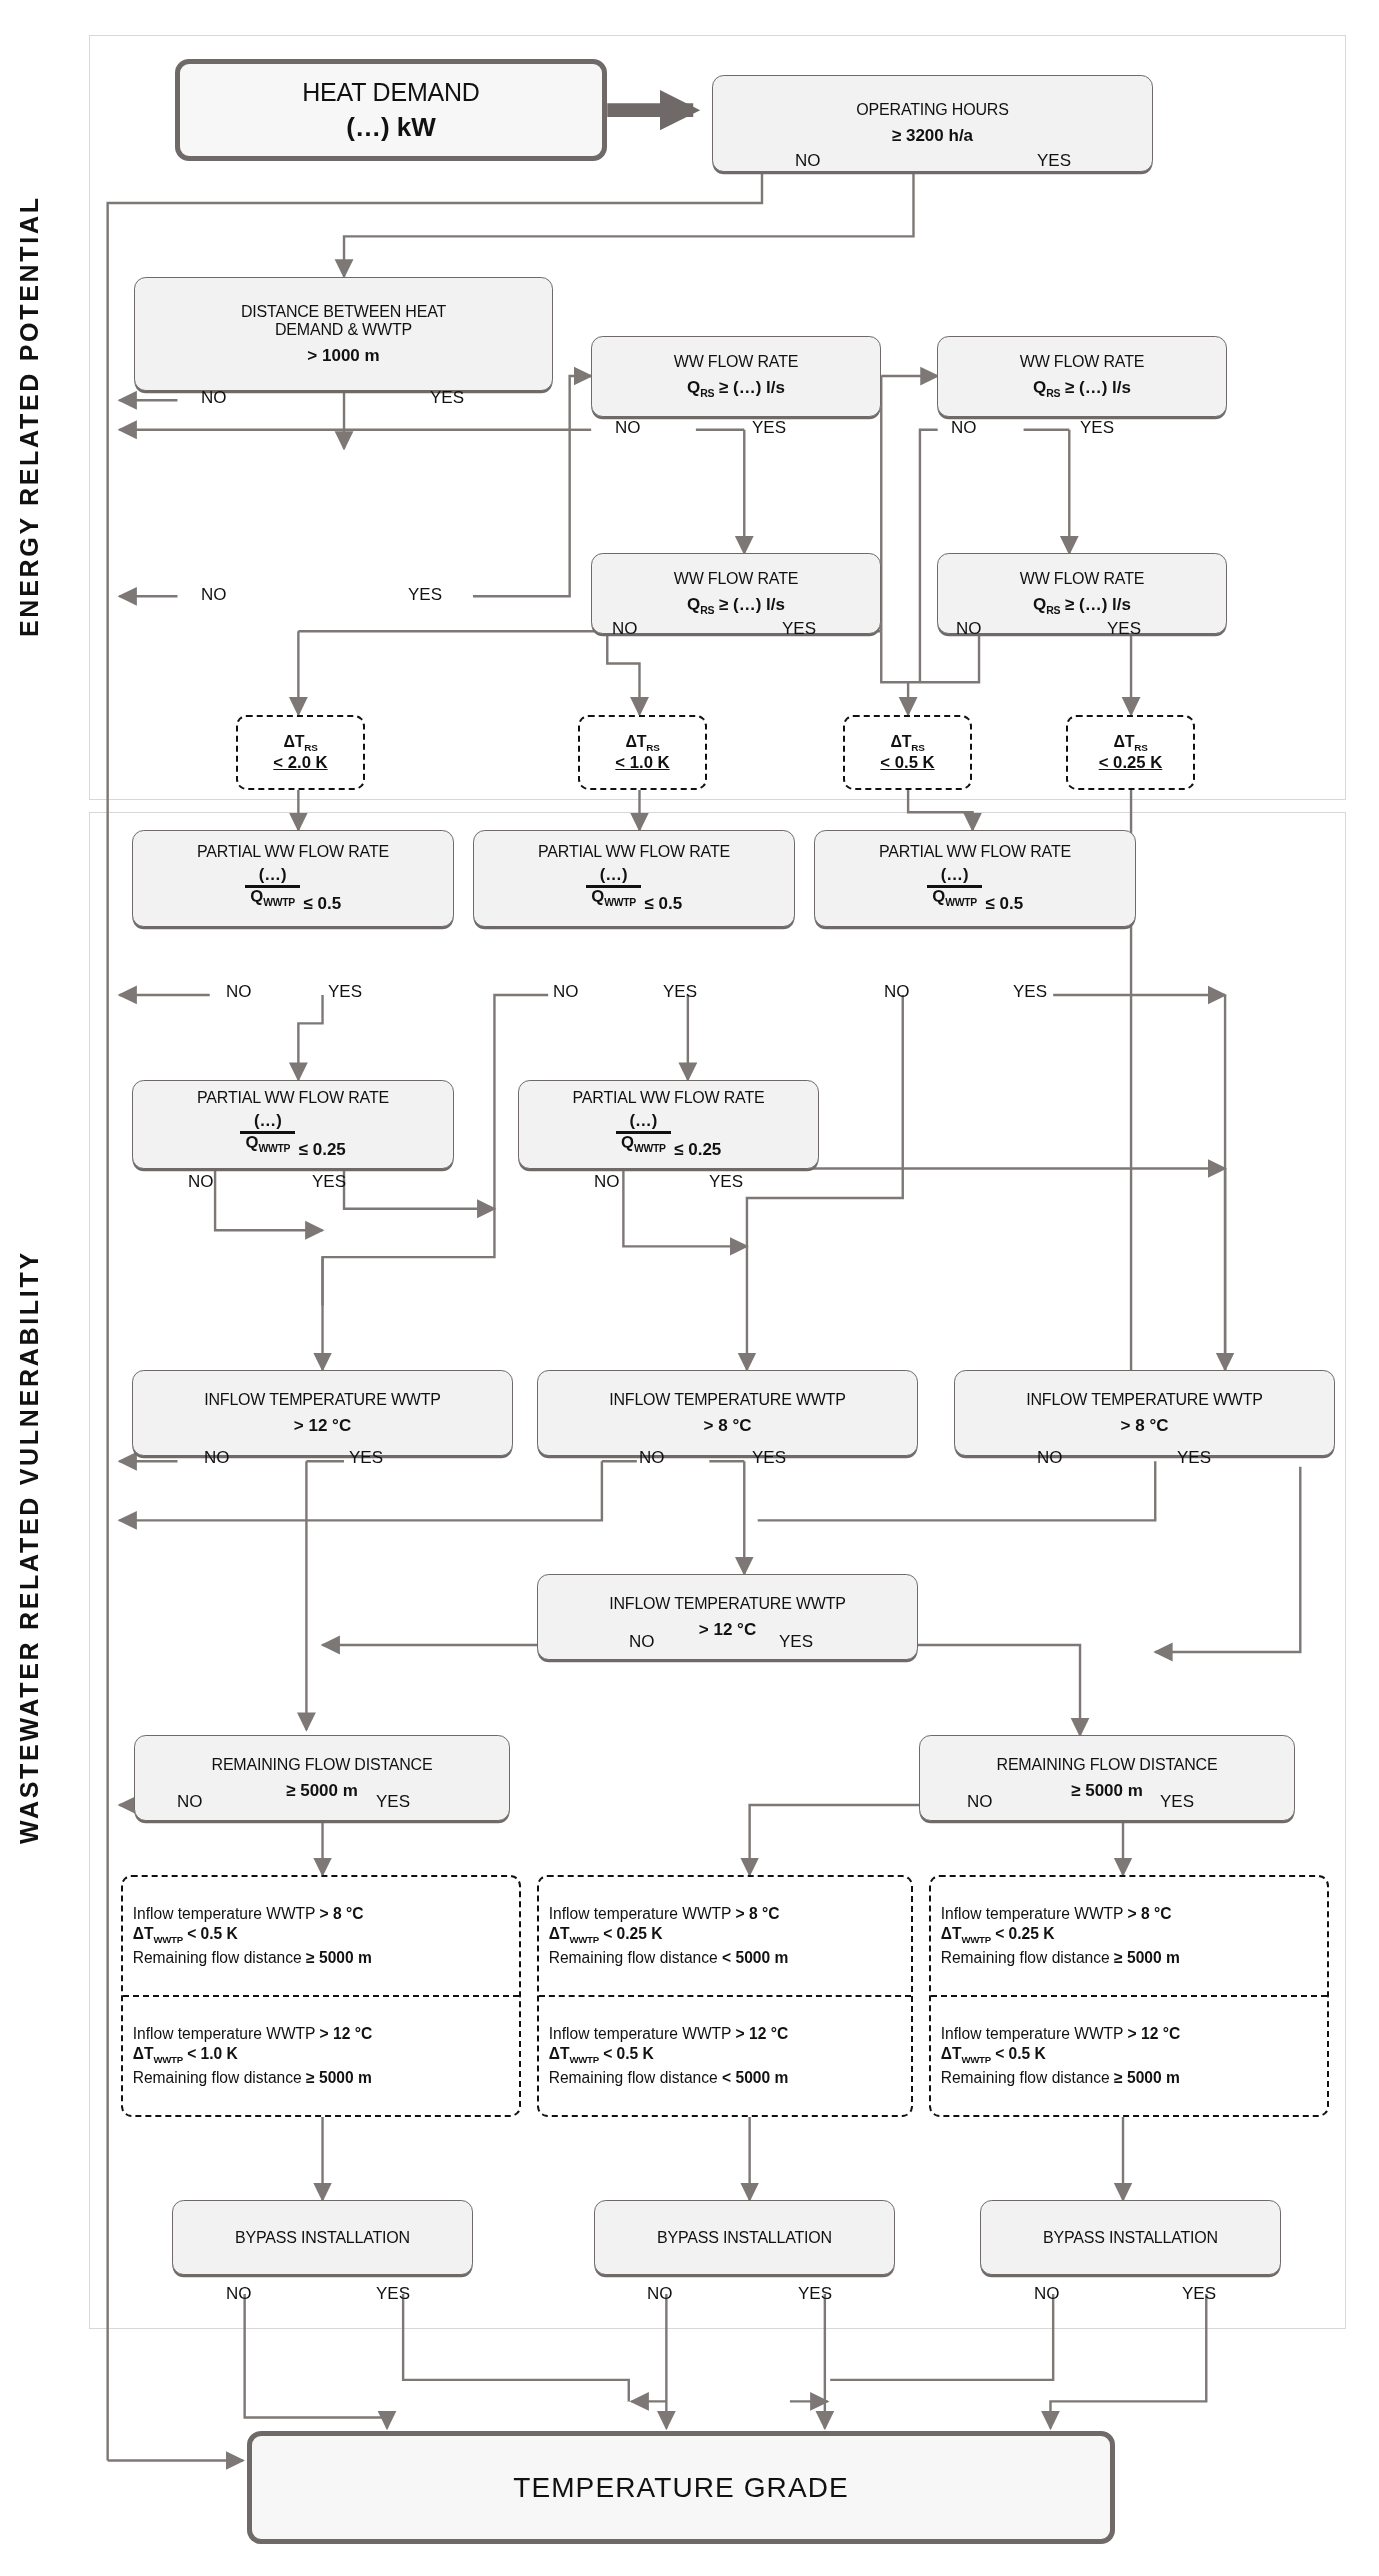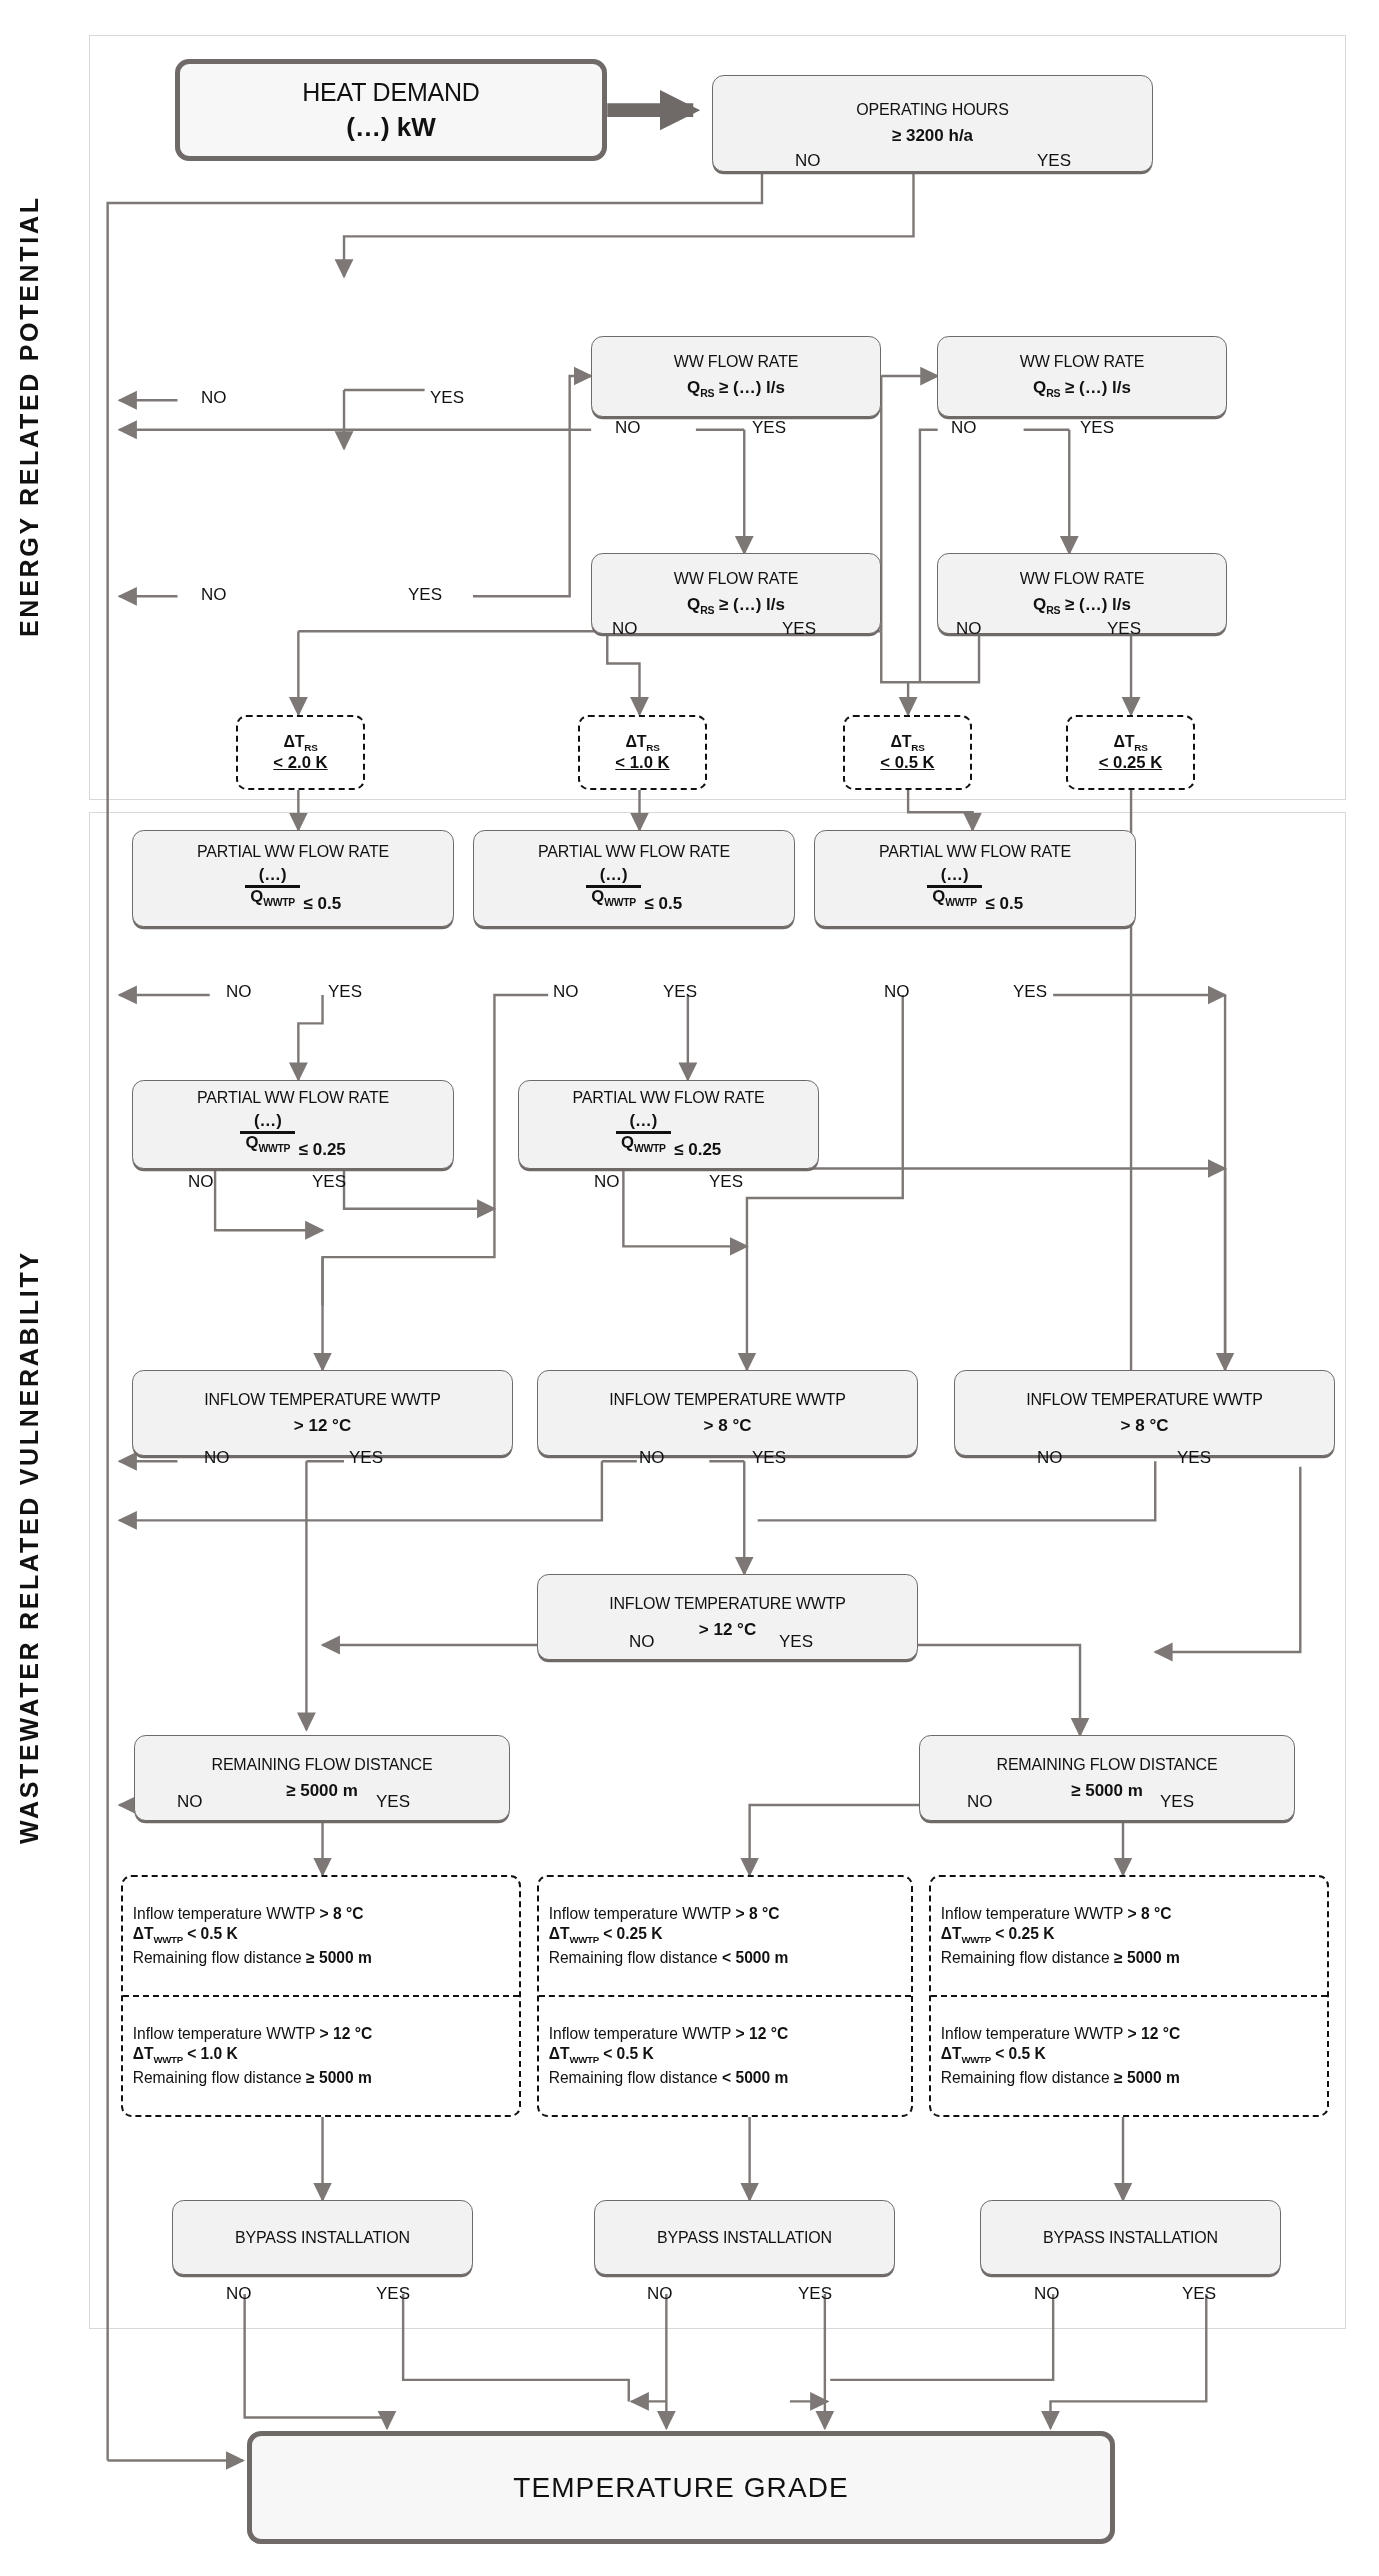--- a/index.html
+++ b/index.html
@@ -241,20 +241,25 @@
     <div class="l2">(…) kW</div>
   </div>
 
   <div class="node" style="left:712px;top:75px;width:441px;height:97px;">
     <div class="l1">OPERATING HOURS</div>
     <div class="l2">≥ 3200 h/a</div>
   </div>
   <div class="elabel" style="left:795px;top:151px;">NO</div>
   <div class="elabel" style="left:1037px;top:151px;">YES</div>
 
+  <div class="node" style="left:134px;top:277px;width:419px;height:114px;">
+    <div class="l1">DISTANCE BETWEEN HEAT</div>
+    <div class="l1">DEMAND &amp; WWTP</div>
+    <div class="l2">&gt; 1000 m</div>
+  </div>
   <div class="elabel" style="left:201px;top:388px;">NO</div>
   <div class="elabel" style="left:430px;top:388px;">YES</div>
 
   <div class="elabel" style="left:201px;top:585px;">NO</div>
   <div class="elabel" style="left:408px;top:585px;">YES</div>
 
   <div class="node" style="left:591px;top:336px;width:290px;height:81px;">
     <div class="l1">WW FLOW RATE</div>
     <div class="l2">
       <span>Q</span><sub>RS</sub><span> ≥ (…) l/s</span>

